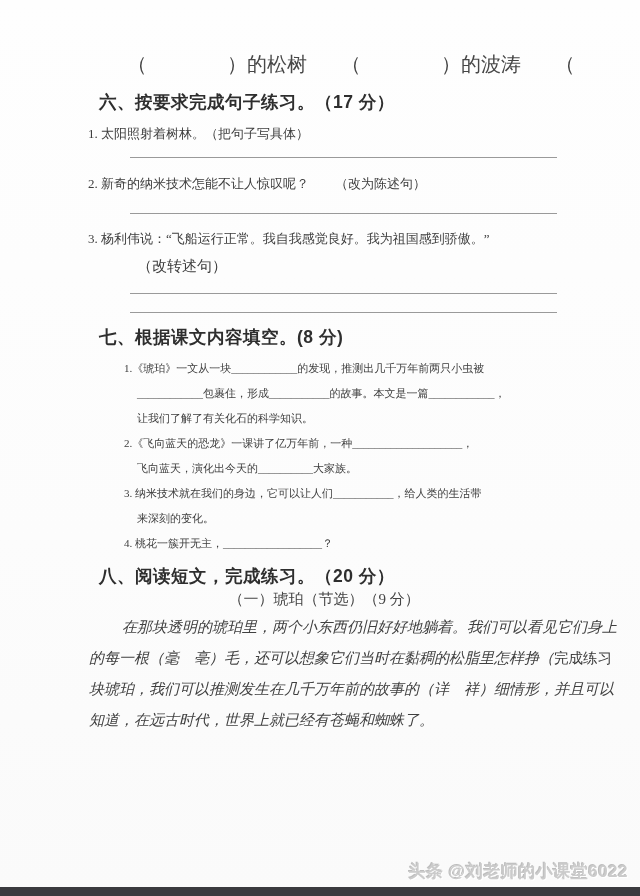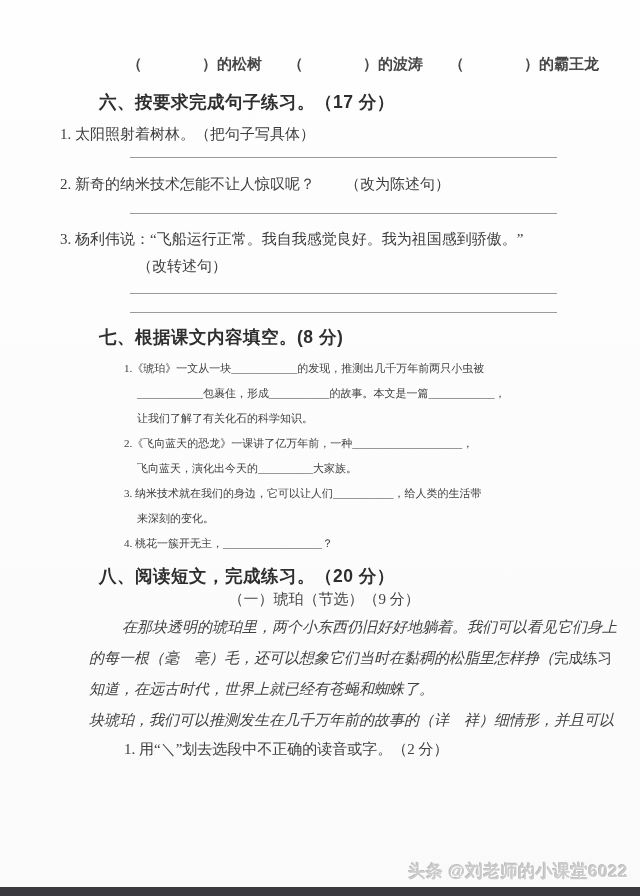--- a/index.html
+++ b/index.html
@@ -13,39 +13,38 @@
     position:relative;
     width:640px;height:896px;
     background:linear-gradient(180deg,#fefefe 0%,#fcfcfc 60%,#fafafa 100%);
     box-sizing:border-box;
     padding-top:54px;
     color:#3d3d3d;
   }
   .top-line{
     margin-left:127px;
     display:flex;
-    gap:26px;
-    font-size:15px;
+    gap:34px;
+    font-size:20px;
     color:#474747;
     line-height:20px;
     white-space:pre;
-    font-weight:bold;
   }
   .sec-title{
     margin-left:99px;
     font-family:"Liberation Sans","DejaVu Sans",sans-serif;
     font-weight:700;
     font-size:17.5px;
     line-height:24px;
     color:#2e2e2e;
     letter-spacing:0.5px;
   }
   .item{
-    margin-left:60px;
-    font-size:15px;
+    margin-left:88px;
+    font-size:13px;
     line-height:20px;
     color:#3d3d3d;
     white-space:pre;
   }
   .cont{
     margin-left:137px;
     font-size:15px;
     line-height:20px;
     color:#3d3d3d;
     white-space:pre;
@@ -159,22 +158,21 @@
   <div class="s7line num">3. 纳米技术就在我们的身边，它可以让人们___________，给人类的生活带</div>
   <div class="s7line cont7">来深刻的变化。</div>
   <div class="s7line num">4. 桃花一簇开无主，__________________？</div>
 
   <div class="sec-title mt8">八、阅读短文，完成练习。（20 分）</div>
   <div class="subtitle mt2">（一）琥珀（节选）（9 分）</div>
 
   <div class="passage mt4">
     <div class="p-line indent">在那块透明的琥珀里，两个小东西仍旧好好地躺着。我们可以看见它们身上</div>
     <div class="p-line"><span>的每一根（毫　亳）毛，还可以想象它们当时在黏稠的松脂里怎样挣（</span><span class="pinyin">完成练习</span></div>
+    <div class="p-line">块琥珀，我们可以推测发生在几千万年前的故事的（详　祥）细情形，并且可以</div>
     <div class="p-line">知道，在远古时代，世界上就已经有苍蝇和蜘蛛了。</div>
-    <div class="p-line">块琥珀，我们可以推测发生在几千万年前的故事的（详　祥）细情形，并且可以</div>
   </div>
 
-  <div class="s8q">1. 用“＼”划去选段中不正确的读音或字。（2 分）</div>
 
   <div class="watermark">头条 @刘老师的小课堂6022</div>
   <div class="bottom-bar"></div>
 
 </div>
 
 </body></html>

